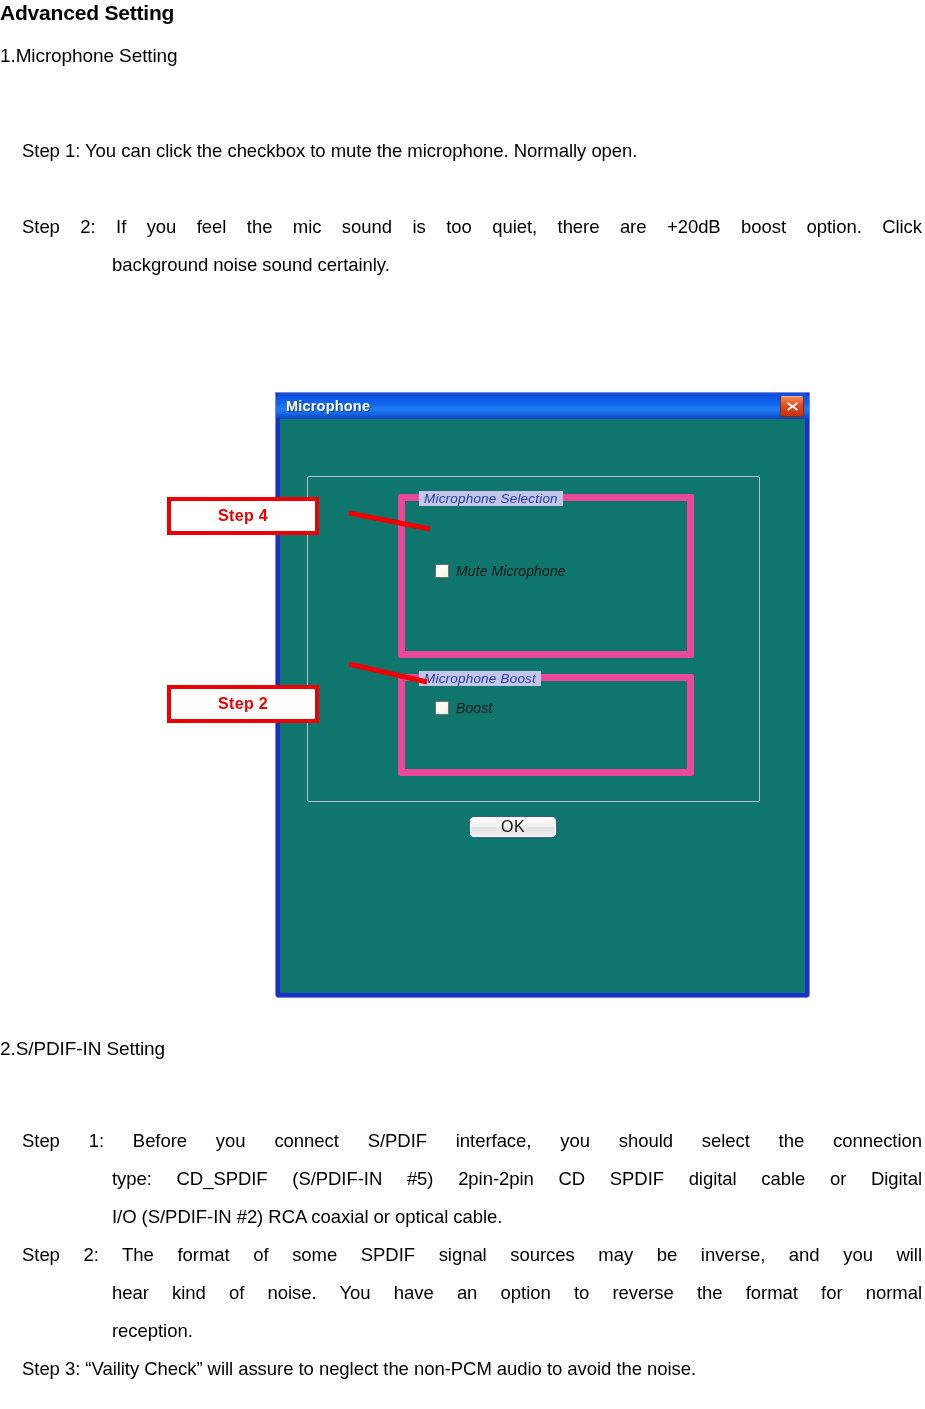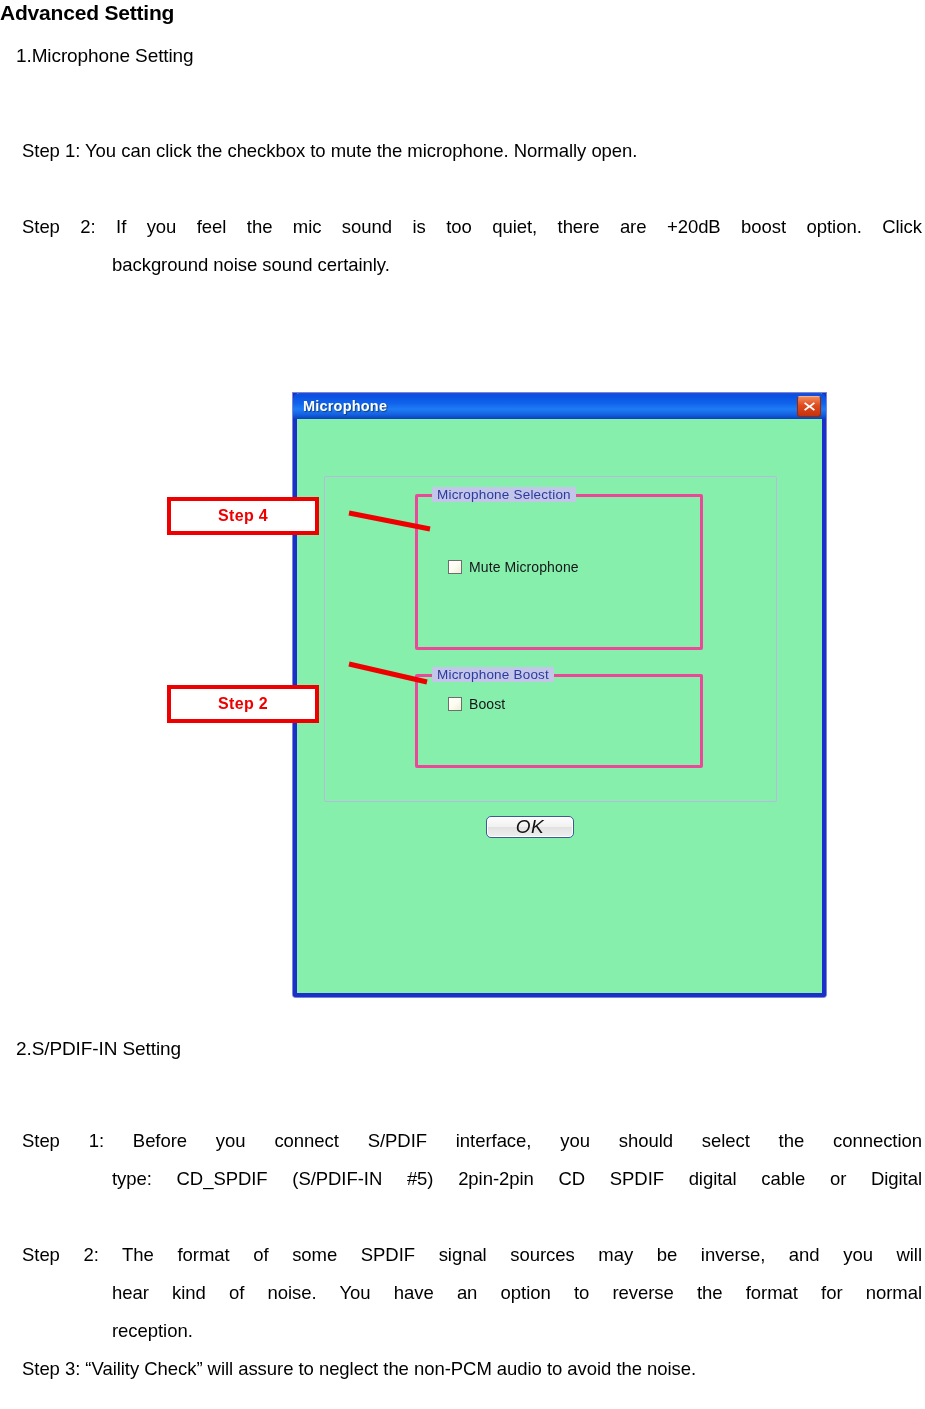--- a/index.html
+++ b/index.html
@@ -23,21 +23,20 @@
     top: 1px;
     font-size: 21px;
     font-weight: bold;
     letter-spacing: -0.2px;
   }
   .section-heading {
     position: absolute;
     left: 0px;
     font-size: 19px;
     letter-spacing: -0.1px;
-    padding-left: 16px;
   }
   #sec1 { top: 45px; }
   #sec2 { top: 1038px; }
 
   .para {
     position: absolute;
     font-size: 18.5px;
     line-height: 38px;
     letter-spacing: -0.05px;
   }
@@ -56,29 +55,29 @@
 
   #p-step1  { left: 22px; top: 132px;  width: 890px; }
   #p-step2  { left: 22px; top: 208px;  width: 900px; }
   #p2-step1 { left: 22px; top: 1122px; width: 900px; }
   #p2-step2 { left: 22px; top: 1236px; width: 900px; }
   #p2-step3 { left: 22px; top: 1350px; width: 910px; }
 
   
   #mic-dialog {
     position: absolute;
-    left: 293px;
+    left: 276px;
     top: 393px;
     width: 533px;
     height: 604px;
     box-sizing: border-box;
     border: 4px solid #1a30c8;
     border-top: none;
     border-radius: 0 0 3px 3px;
-    background: #86efac;
+    background: #0f766e;
     box-shadow: 0 0 0 1px #7b86d8;
   }
   .title-bar {
     position: relative;
     height: 26px;
     margin: 0 -4px;
     background: linear-gradient(to bottom,
         #1e52d6 0%, #0a4fe0 8%, #1064ec 40%,
         #1f7cf4 62%, #1563e2 82%, #0a3fbe 100%);
     border-top-left-radius: 6px;
@@ -118,22 +117,23 @@
     position: absolute;
     left: 27px;
     top: 57px;
     width: 451px;
     height: 324px;
     border: 1px solid #b7bade;
     border-radius: 2px;
   }
   .group-box {
     position: absolute;
-    border: 3px solid #ec4899;
+    border: 7px solid #ec4899;
     border-radius: 2px;
+    font-style: italic;
   }
   .group-label {
     position: absolute;
     top: -10px;
     left: 14px;
     padding: 0 5px;
     background: #c3c6e8;
     color: #2a3b9e;
     font-size: 13.5px;
     letter-spacing: 0.2px;
@@ -180,25 +180,24 @@
     width: 88px;
     height: 22px;
     box-sizing: border-box;
     border: 1px solid #3c5a96;
     border-radius: 5px;
     background: linear-gradient(to bottom, #fdfdfd 0%, #f1f1f1 48%, #e2e2e2 52%, #efefef 100%);
     box-shadow: inset 0 0 0 1px #ffffff;
     display: flex;
     align-items: center;
     justify-content: center;
-    font-size: 19px;
+    font-size: 16px;
     color: #111111;
     letter-spacing: 0.4px;
     cursor: pointer;
-    font-style: italic;
   }
 
   
   .callout {
     position: absolute;
     box-sizing: border-box;
     border: 4px solid #ee0000;
     background: #ffffff;
     display: flex;
     align-items: center;
@@ -234,20 +233,21 @@
 <div class="para" id="p-step2">
   <span class="just">Step 2: If you feel the mic sound is too quiet, there are +20dB boost option. Click</span>
   <span class="line indent">background noise sound certainly.</span>
 </div>
 
 <div class="section-heading" id="sec2">2.S/PDIF-IN Setting</div>
 
 <div class="para" id="p2-step1">
   <span class="just">Step 1: Before you connect S/PDIF interface, you should select the connection</span>
   <span class="just indent">type: CD_SPDIF (S/PDIF-IN #5) 2pin-2pin CD SPDIF digital cable or Digital</span>
+  <span class="line indent">I/O (S/PDIF-IN #2) RCA coaxial or optical cable.</span>
 </div>
 
 <div class="para" id="p2-step2">
   <span class="just">Step 2: The format of some SPDIF signal sources may be inverse, and you will</span>
   <span class="just indent">hear kind of noise. You have an option to reverse the format for normal</span>
   <span class="line indent">reception.</span>
 </div>
 
 <div class="para" id="p2-step3">
   <span class="line">Step 3: “Vaility Check” will assure to neglect the non-PCM audio to avoid the noise.</span>

